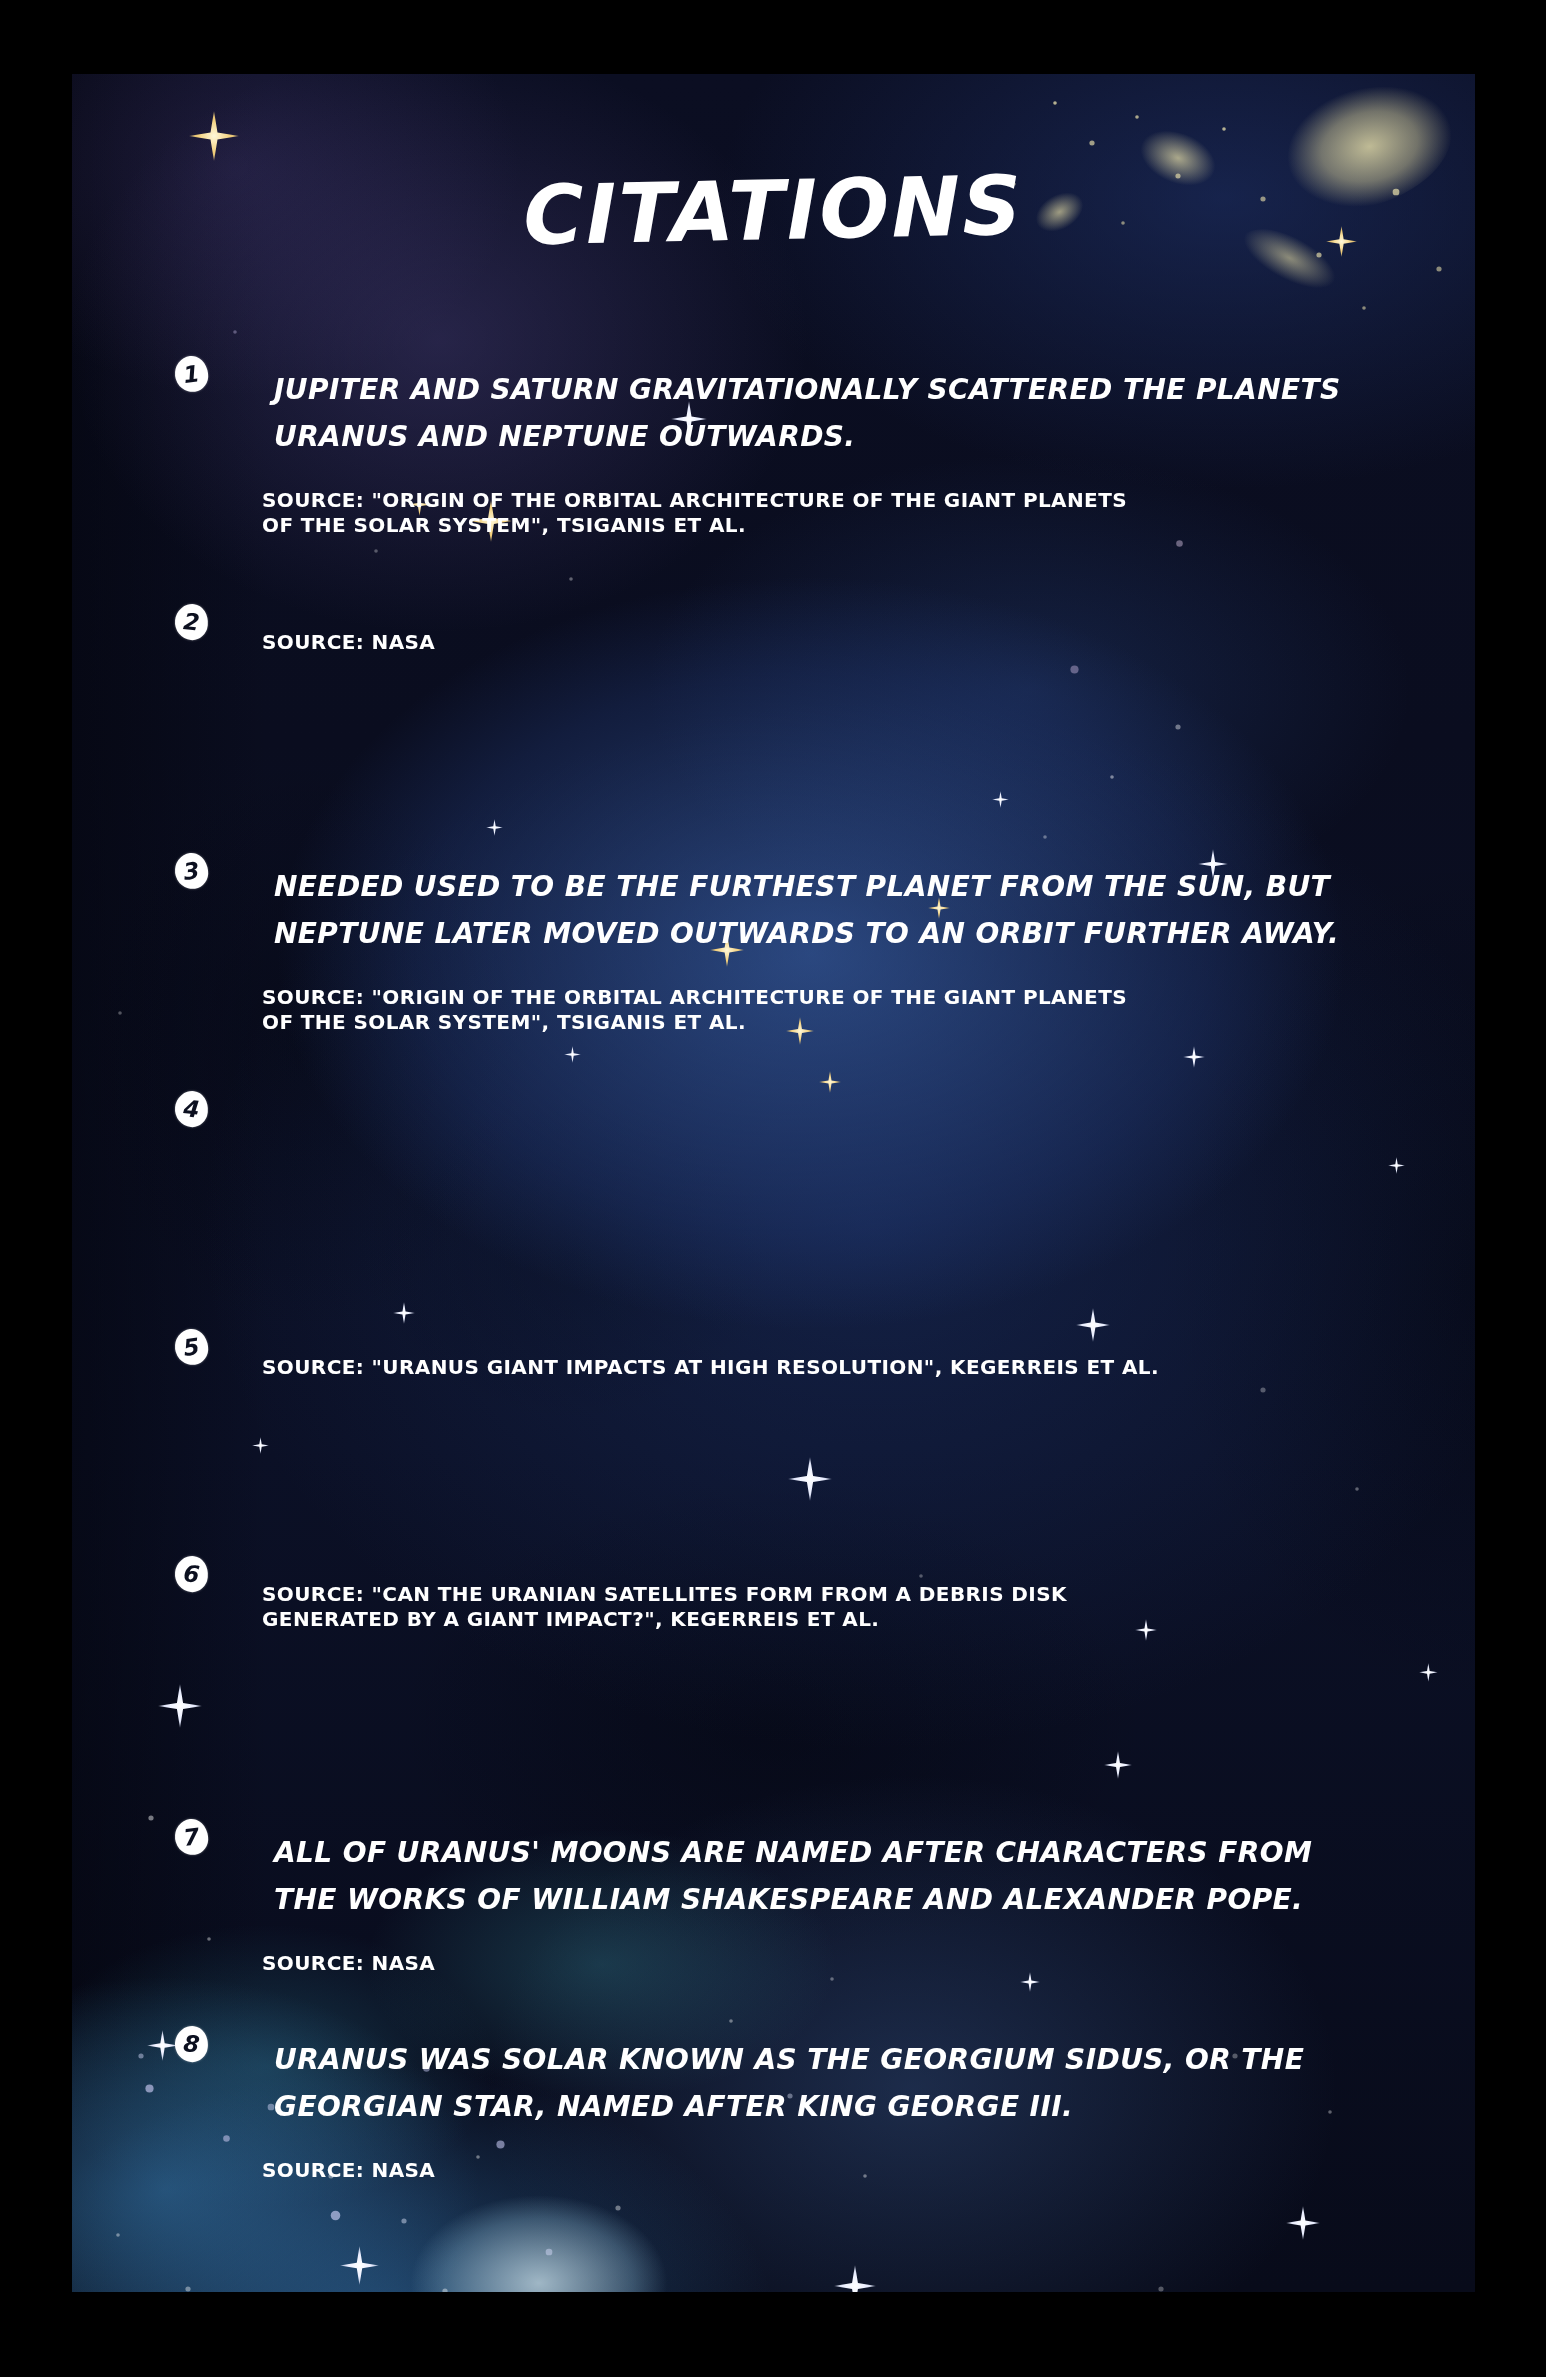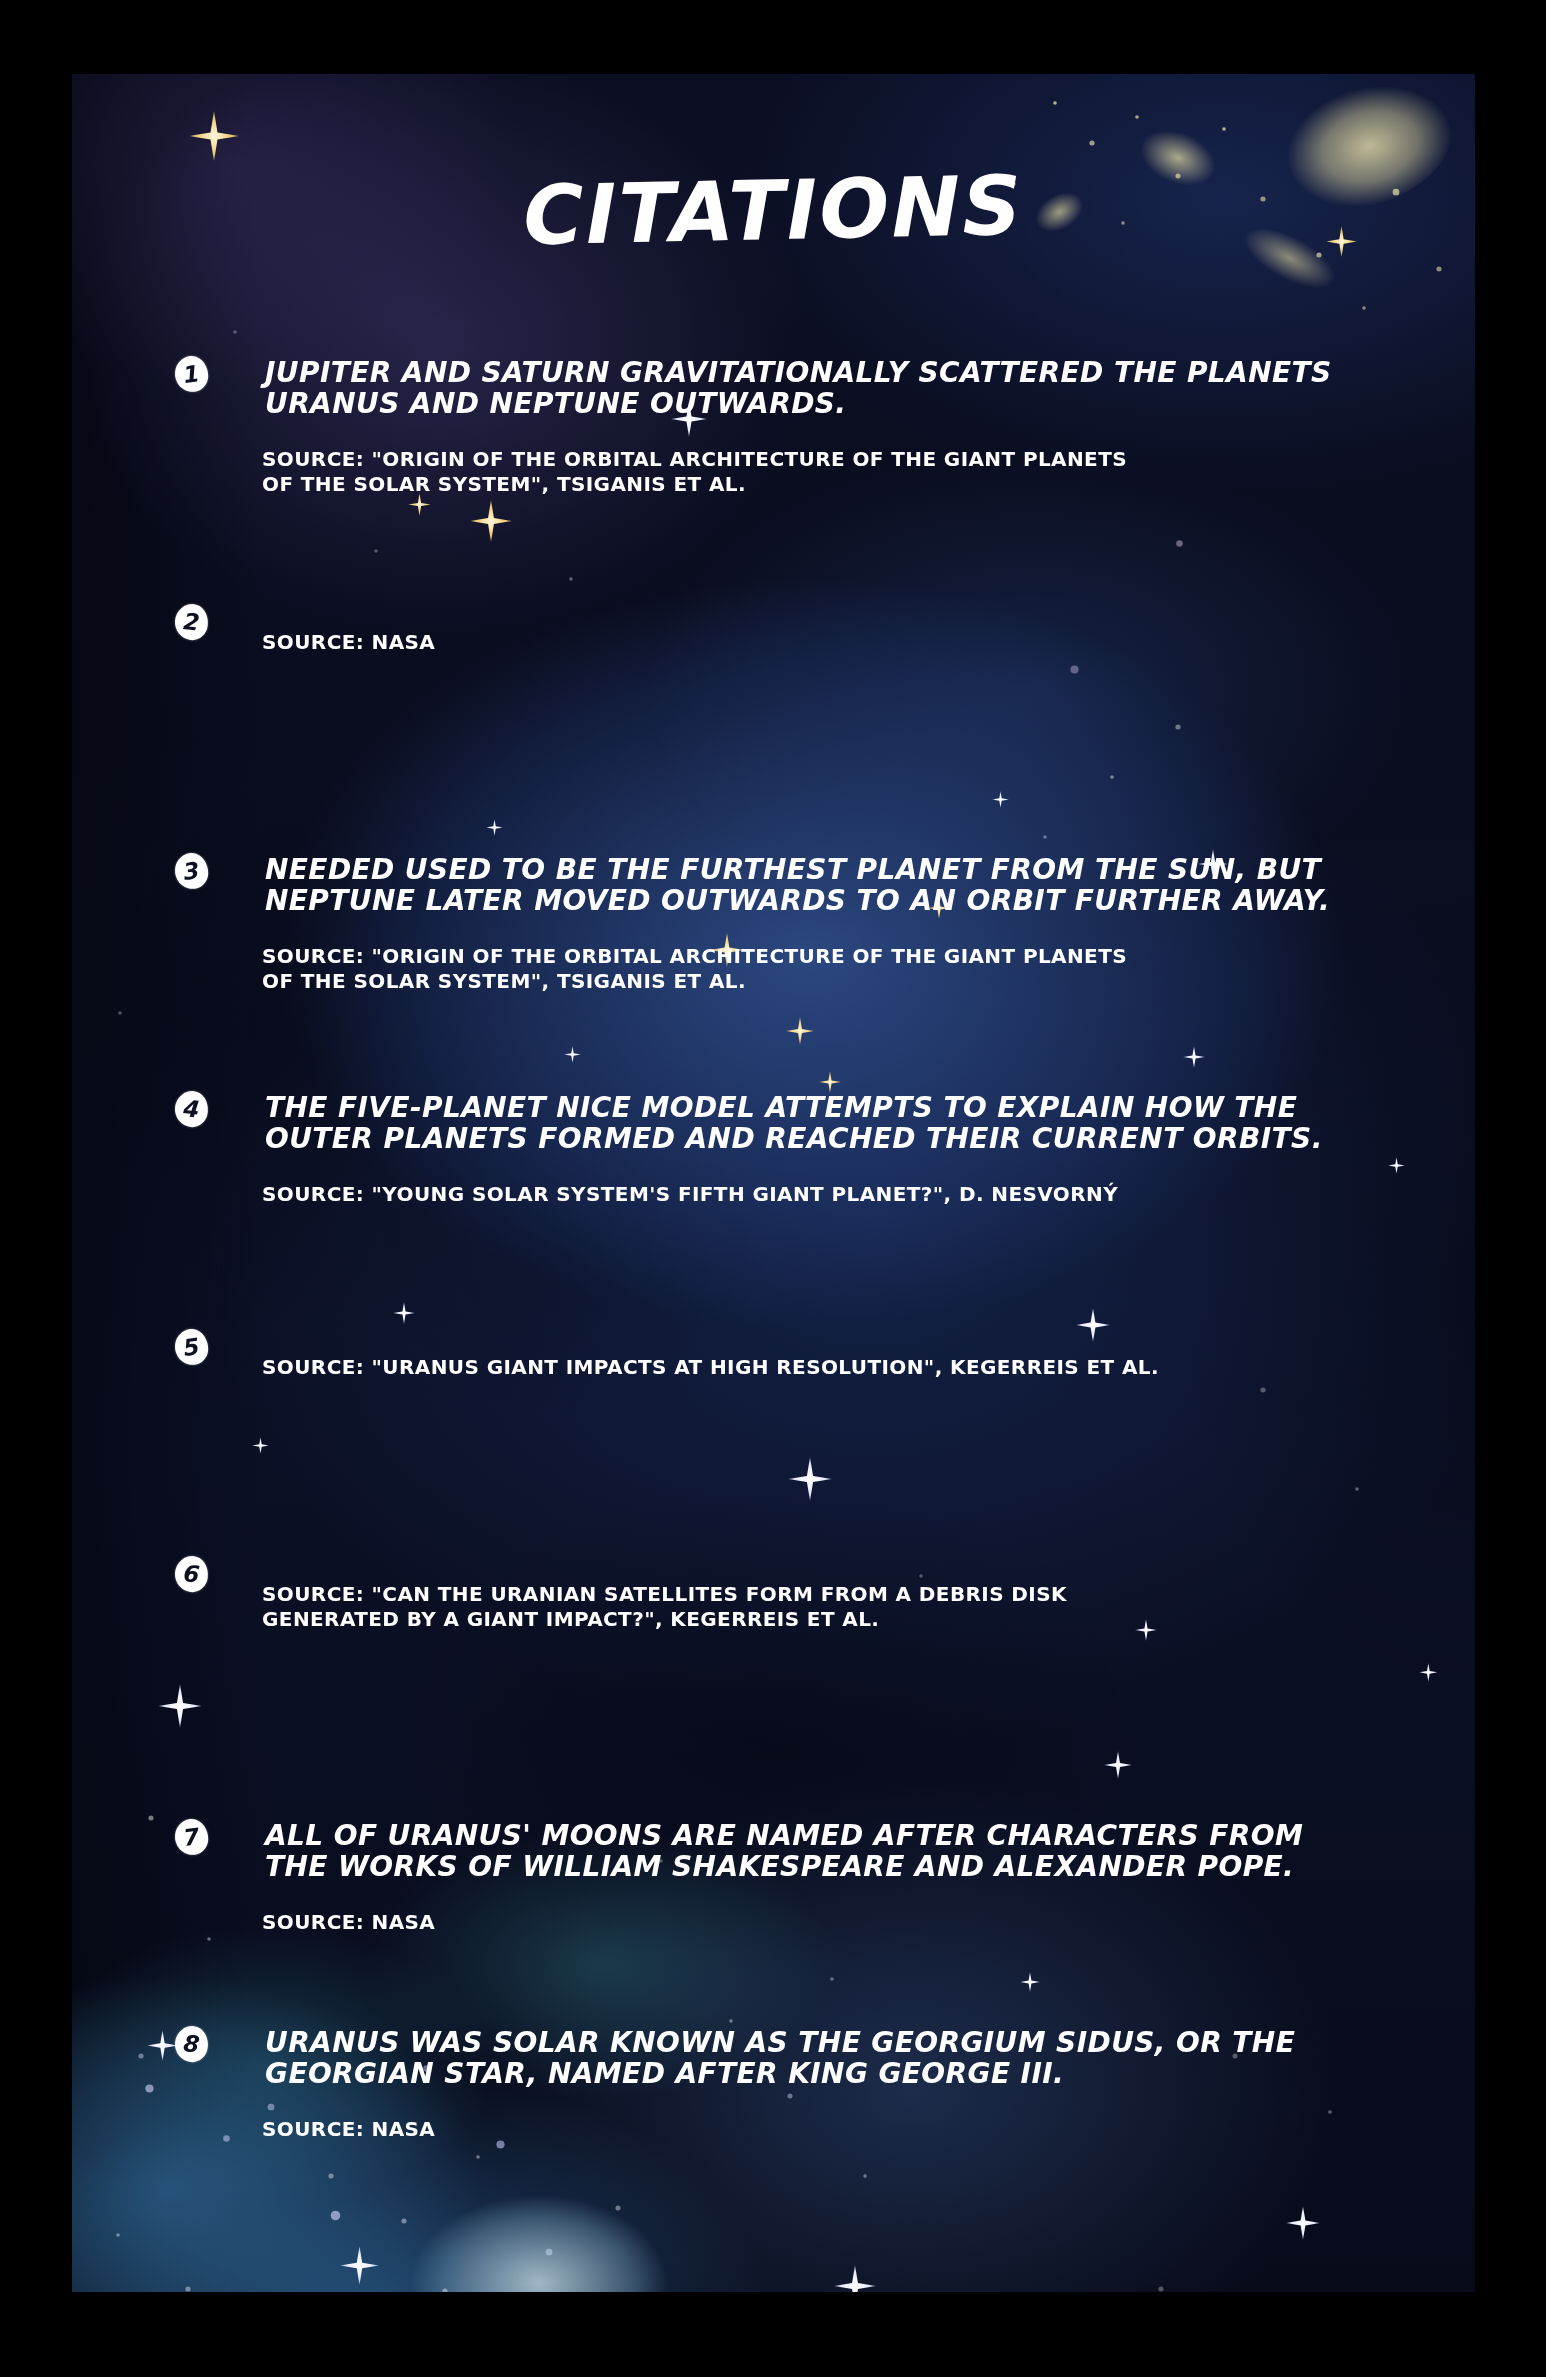--- a/index.html
+++ b/index.html
@@ -88,21 +88,21 @@
   h1.title{position:absolute;top:92px;left:0;width:100%;margin:0;text-align:center;
     color:#fff;font-style:italic;font-weight:bold;font-size:82px;line-height:1.1;
     letter-spacing:2.3px;transform:rotate(-1.2deg);}
   .item{position:absolute;left:0;width:100%;}
   .badge{position:absolute;left:103px;top:1.6px;width:33px;height:36px;background:#fff;
     border-radius:52% 48% 46% 54%/50% 54% 46% 50%;display:flex;align-items:center;justify-content:center;
     color:#0c1020;font-weight:bold;font-style:italic;font-size:23px;transform:rotate(-7deg);
     box-shadow:0 0 2.3px rgba(255,255,255,.4);}
   .item:nth-child(even) .badge{transform:rotate(6deg);}
   .body{margin-left:190px;width:1214px;}
-  .fact{margin:3px;color:#fff;font-style:italic;font-weight:bold;font-size:28px;line-height:31px;
+  .fact{margin:12px;color:#fff;font-style:italic;font-weight:bold;font-size:28px;line-height:47px;
     letter-spacing:0.4px;white-space:pre-line;}
   .source{margin:28px 0 0 0;color:#fff;font-weight:bold;font-size:20px;line-height:25px;
     letter-spacing:0.4px;white-space:pre-line;}
 </style>
 </head>
 <body>
 
 <div class="frame">
   <div class="page">
 
@@ -178,25 +178,20 @@
 NEPTUNE LATER MOVED OUTWARDS TO AN ORBIT FURTHER AWAY.</p>
           <p class="source">SOURCE: "ORIGIN OF THE ORBITAL ARCHITECTURE OF THE GIANT PLANETS
 OF THE SOLAR SYSTEM", TSIGANIS ET AL.</p>
         </div>
       </article>
 
       <article class="item" style="top:1015px">
         <span class="badge">
             <span>4</span>
           </span>
-        <div class="body">
-          <p class="fact">THE FIVE-PLANET NICE MODEL ATTEMPTS TO EXPLAIN HOW THE
-OUTER PLANETS FORMED AND REACHED THEIR CURRENT ORBITS.</p>
-          <p class="source">SOURCE: "YOUNG SOLAR SYSTEM'S FIFTH GIANT PLANET?", D. NESVORNÝ</p>
-        </div>
       </article>
 
       <article class="item" style="top:1253px">
         <span class="badge">
             <span>5</span>
           </span>
         <div class="body">
           <p class="source">SOURCE: "URANUS GIANT IMPACTS AT HIGH RESOLUTION", KEGERREIS ET AL.</p>
         </div>
       </article>

